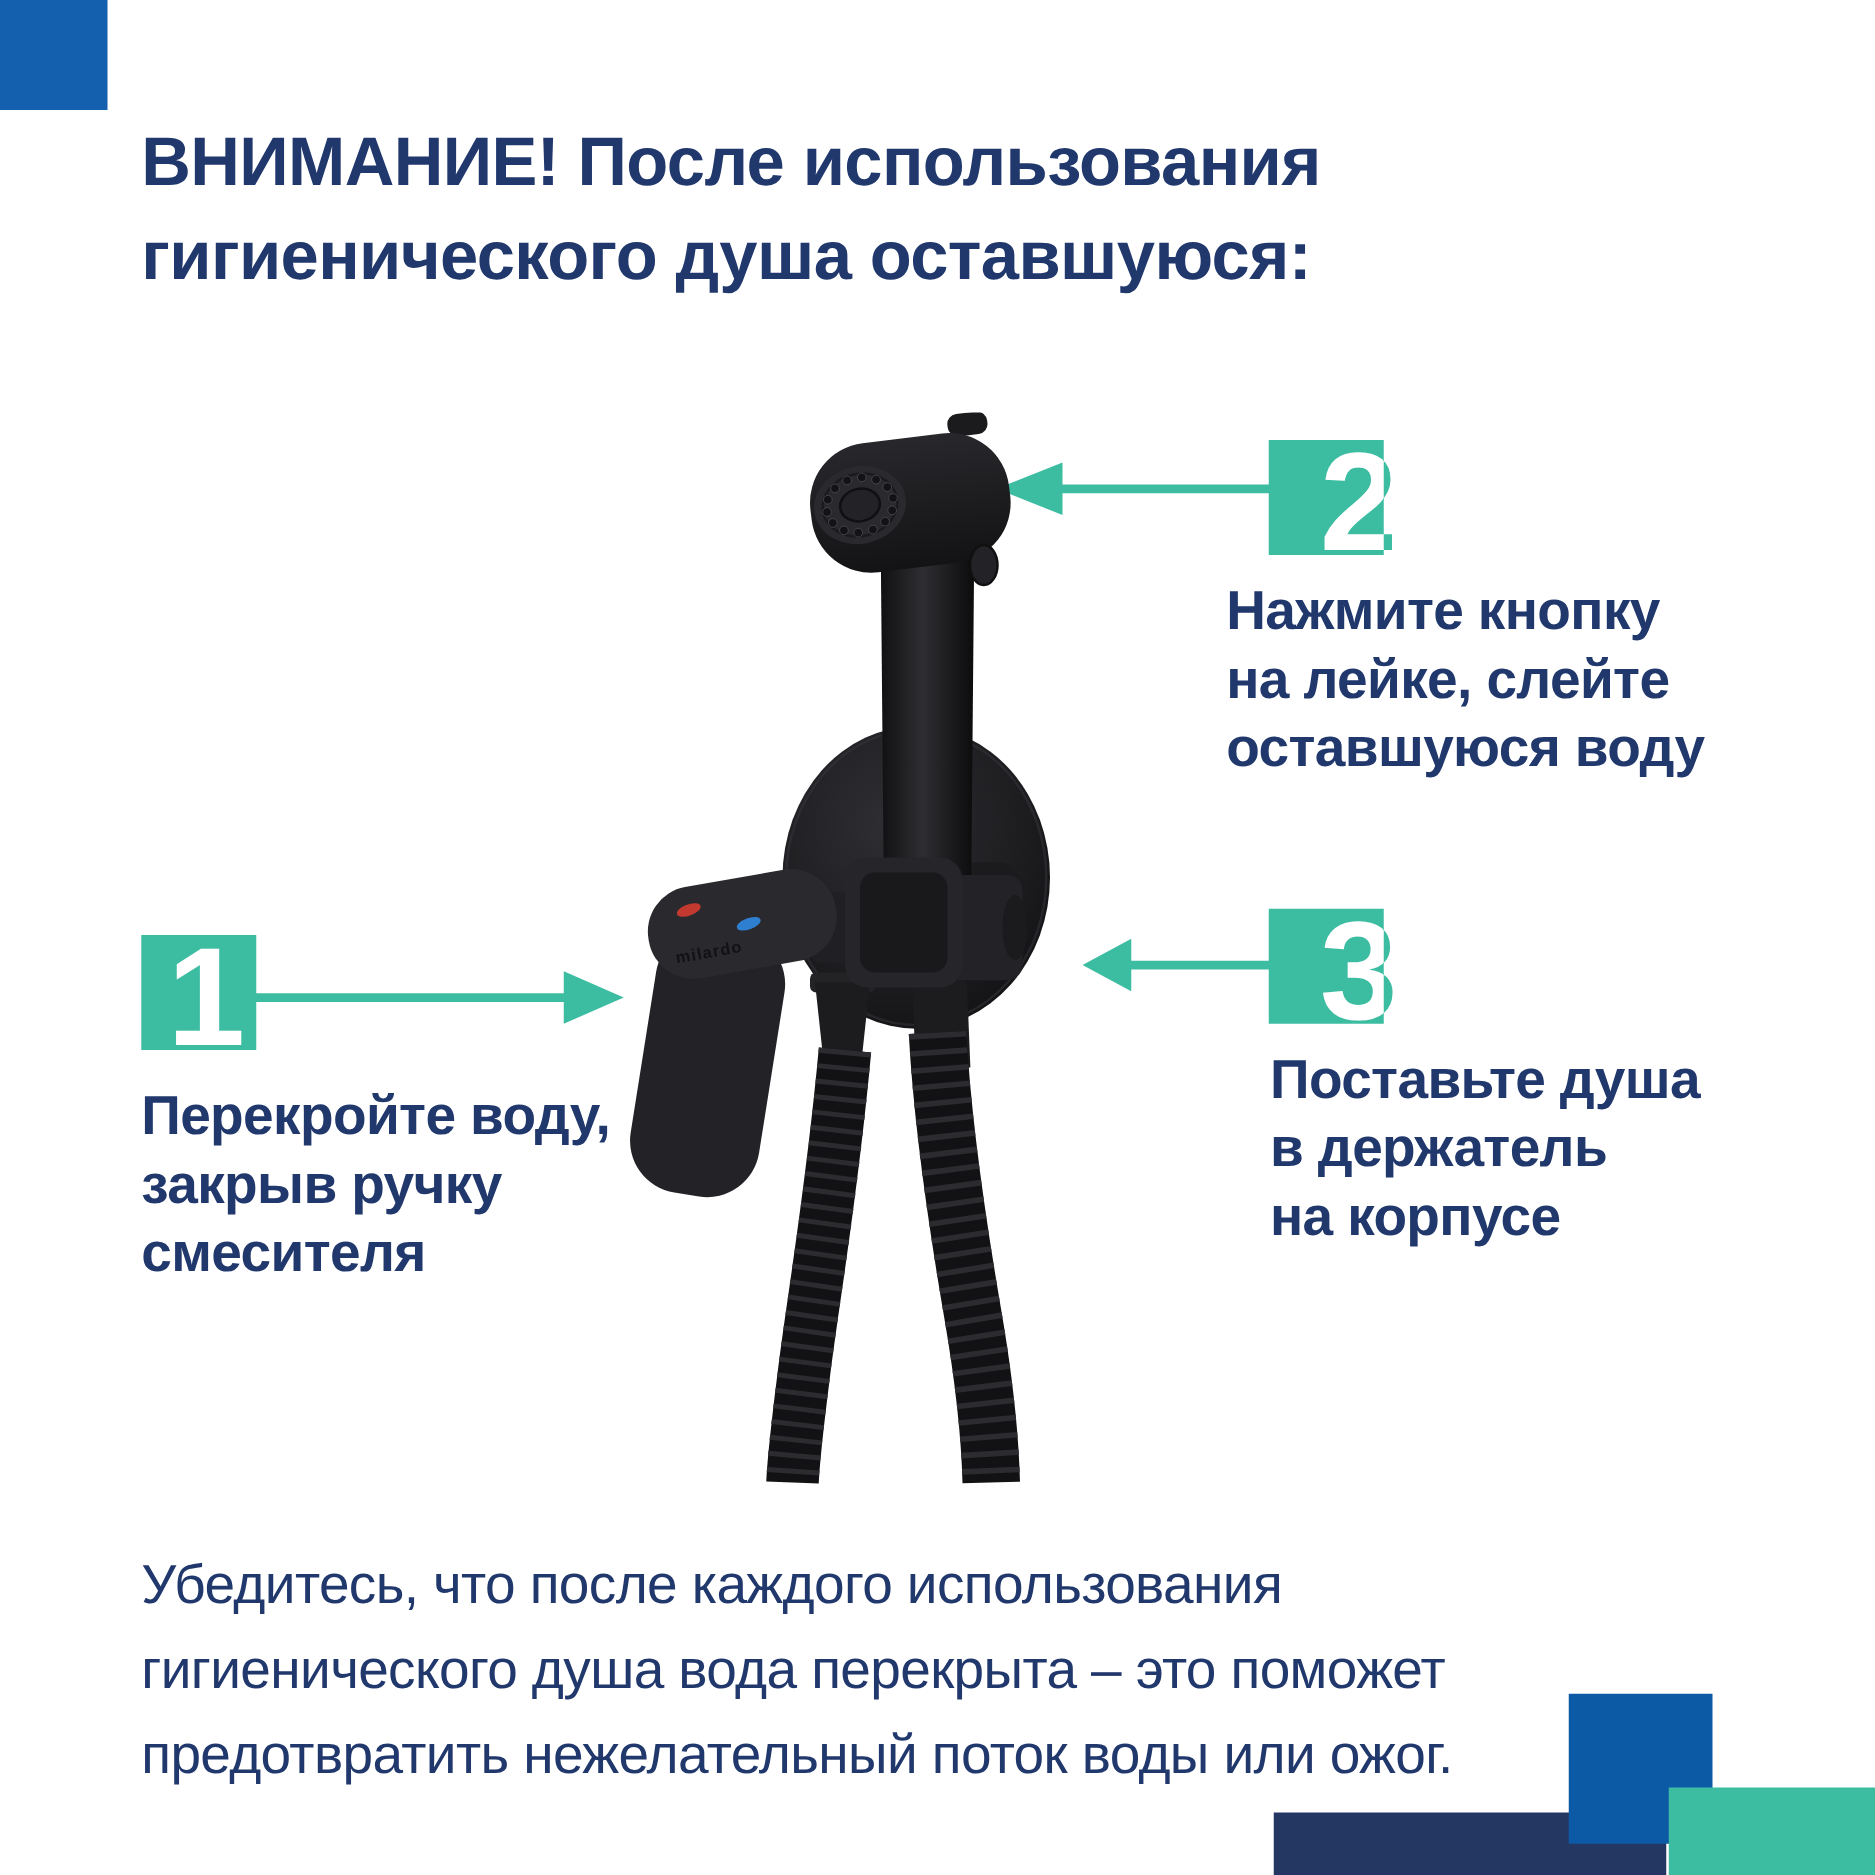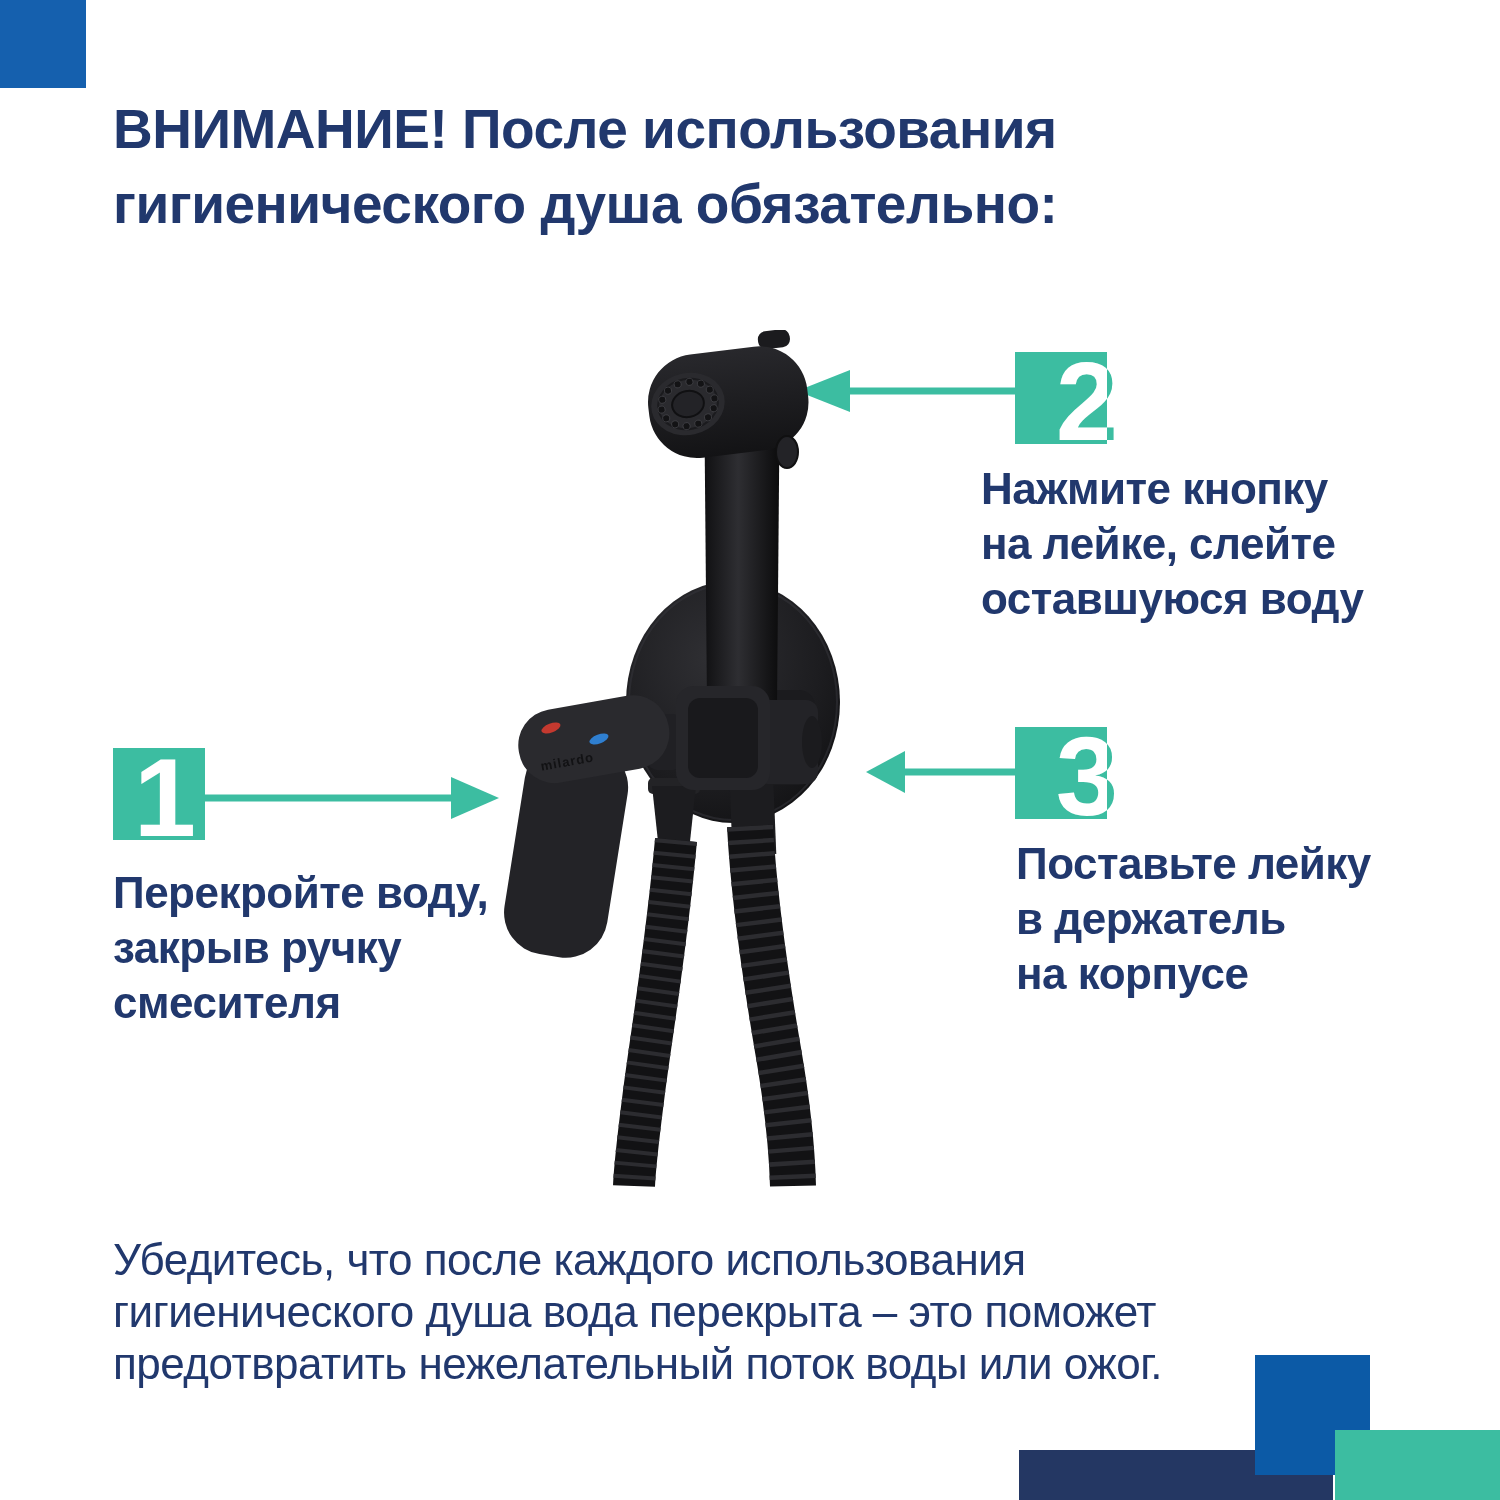--- a/index.html
+++ b/index.html
@@ -26,21 +26,21 @@
     position: absolute;
     font-size: 44px; line-height: 55px; font-weight: bold;
     letter-spacing: -0.5px; color: #21386D; white-space: pre-line;
   }
   .step-text.s1 { left: 113px;  top: 865px; }
   .step-text.s2 { left: 981px; top: 461px; }
   .step-text.s3 { left: 1016px; top: 836px; }
 
   .footer-note {
     position: absolute; left: 113px; top: 1234px; width: 1200px;
-    font-size: 44px; line-height: 52px; font-weight: normal;
+    font-size: 44px; line-height: 68px; font-weight: normal;
     letter-spacing: -0.5px; color: #21386D; white-space: pre-line;
   }
 
   svg.marker { position: absolute; overflow: visible; }
   svg.marker text.digit {
     font-family: "Liberation Sans", "DejaVu Sans", sans-serif;
     font-size: 112px; font-weight: bold; text-anchor: middle;
   }
   #marker-1 { left: 113px;  top: 748px; }
   #marker-2 { left: 1015px; top: 352px; }
@@ -58,21 +58,21 @@
 <body>
 
 <div class="canvas">
 
   <div class="corner tl"></div>
   <div class="corner br-navy"></div>
   <div class="corner br-blue"></div>
   <div class="corner br-teal"></div>
 
   <div class="page-title">ВНИМАНИЕ! После использования
-гигиенического душа обязательно:</div>
+гигиенического душа оставшуюся:</div>
 
   <svg class="marker" id="marker-1" width="160" height="100" viewBox="0 0 160 100">
     <defs>
         <clipPath id="clip-sq1">
           <rect x="0" y="0" width="92" height="92"></rect>
         </clipPath>
       </defs>
     <rect x="0" y="0" width="92" height="92" fill="#3CBDA1"></rect>
     <text class="digit" x="52" y="88" fill="#3CBDA1">1</text>
     <g clip-path="url(#clip-sq1)">
@@ -212,21 +212,21 @@
       <text class="brand" x="568" y="766" transform="rotate(-10 568 766)" fill="#121214" text-anchor="middle">milardo</text>
     </g>
   </svg>
 
   <div class="step-text s1">Перекройте воду,
 закрыв ручку
 смесителя</div>
   <div class="step-text s2">Нажмите кнопку
 на лейке, слейте
 оставшуюся воду</div>
-  <div class="step-text s3">Поставьте лейку
+  <div class="step-text s3">Поставьте душа
 в держатель
 на корпусе</div>
 
   <div class="footer-note">Убедитесь, что после каждого использования
 гигиенического душа вода перекрыта – это поможет
 предотвратить нежелательный поток воды или ожог.</div>
 
 </div>
 
 </body></html>

